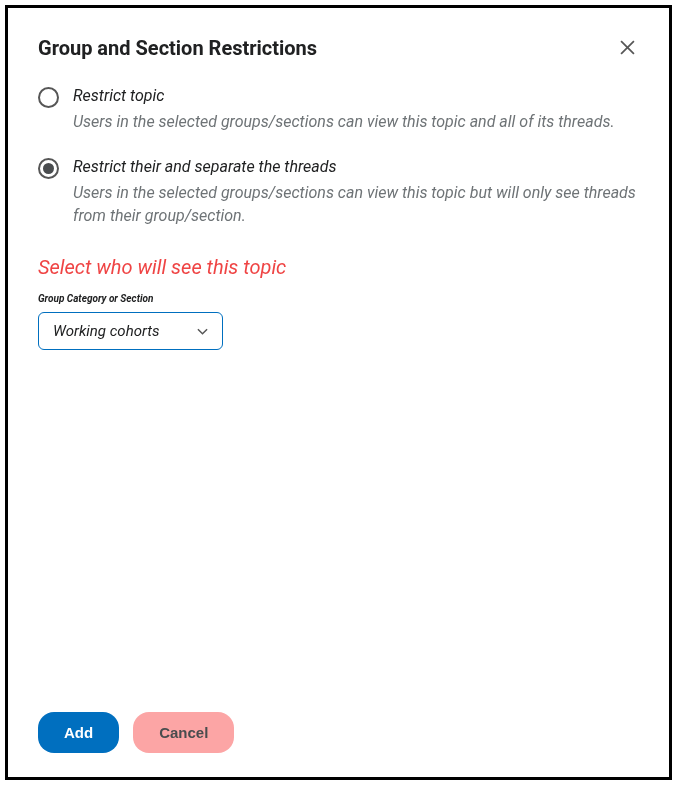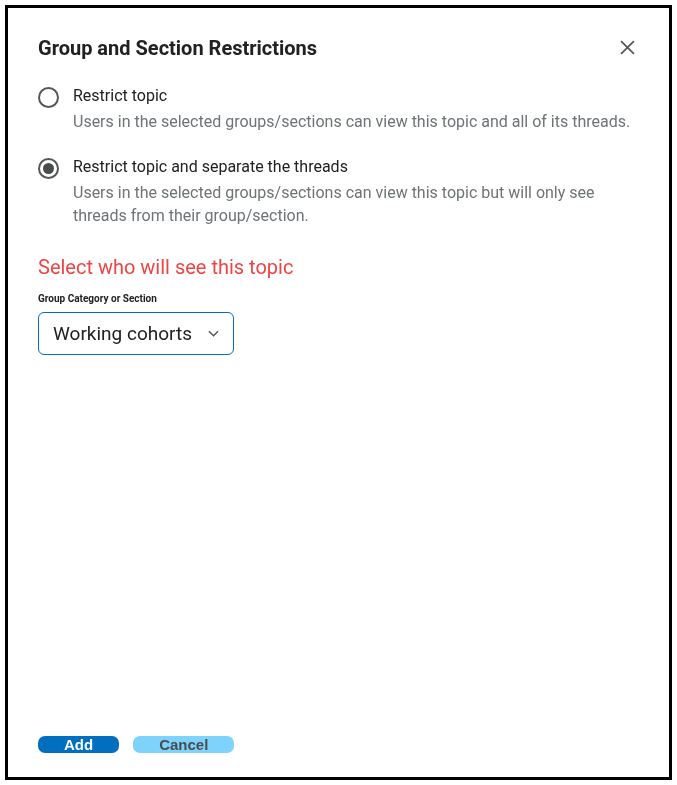--- a/index.html
+++ b/index.html
@@ -44,20 +44,21 @@
       line-height: 1;
       margin-top: 2px;
     }
     .close-btn svg {
       width: 15px;
       height: 15px;
       display: block;
     }
     .content {
       flex: 1;
+      font-style: italic;
     }
     .radio-group {
       margin-bottom: 28px;
     }
     .radio-item {
       display: flex;
       align-items: flex-start;
       gap: 14px;
       margin-bottom: 24px;
     }
@@ -109,50 +110,50 @@
     .dropdown {
       display: inline-flex;
       align-items: center;
       justify-content: space-between;
       border: 1px solid #006fbf;
       border-radius: 6px;
       padding: 9px 14px;
       min-width: 185px;
       cursor: pointer;
       background: #fff;
-      font-size: 19px;
+      font-size: 15px;
       color: #202122;
     }
     .dropdown .chev {
       margin-left: 16px;
     }
     .dropdown .chev svg {
       width: 11px;
       height: 7px;
       display: block;
     }
     .footer {
       display: flex;
       gap: 14px;
       margin-top: auto;
     }
     .btn {
       border: none;
-      border-radius: 7px;
-      padding: 0 26px;
+      border-radius: 16px;
+      padding: 12px 26px;
       font-size: 15px;
       font-weight: 700;
       cursor: pointer;
     }
     .btn-primary {
       background: #006fbf;
       color: #fff;
     }
     .btn-secondary {
-      background: #7dd3fc;
+      background: #fca5a5;
       color: #494c4e;
     }
   </style>
 </head>
 <body>
 
 <div class="frame">
   <div class="header-row">
     <h1 class="title">Group and Section Restrictions</h1>
     <button class="close-btn">
@@ -173,21 +174,21 @@
         <div class="radio-circle"></div>
         <div class="radio-text">
           <div class="radio-label">Restrict topic</div>
           <div class="radio-desc">Users in the selected groups/sections can view this topic and all of its threads.</div>
         </div>
       </div>
 
       <div class="radio-item">
         <div class="radio-circle selected"></div>
         <div class="radio-text">
-          <div class="radio-label">Restrict topic and separate the threads</div>
+          <div class="radio-label">Restrict their and separate the threads</div>
           <div class="radio-desc">Users in the selected groups/sections can view this topic but will only see threads from their group/section.</div>
         </div>
       </div>
 
     </div>
 
     <div class="select-label">Select who will see this topic</div>
 
     <div class="field-label">Group Category or Section</div>
 

